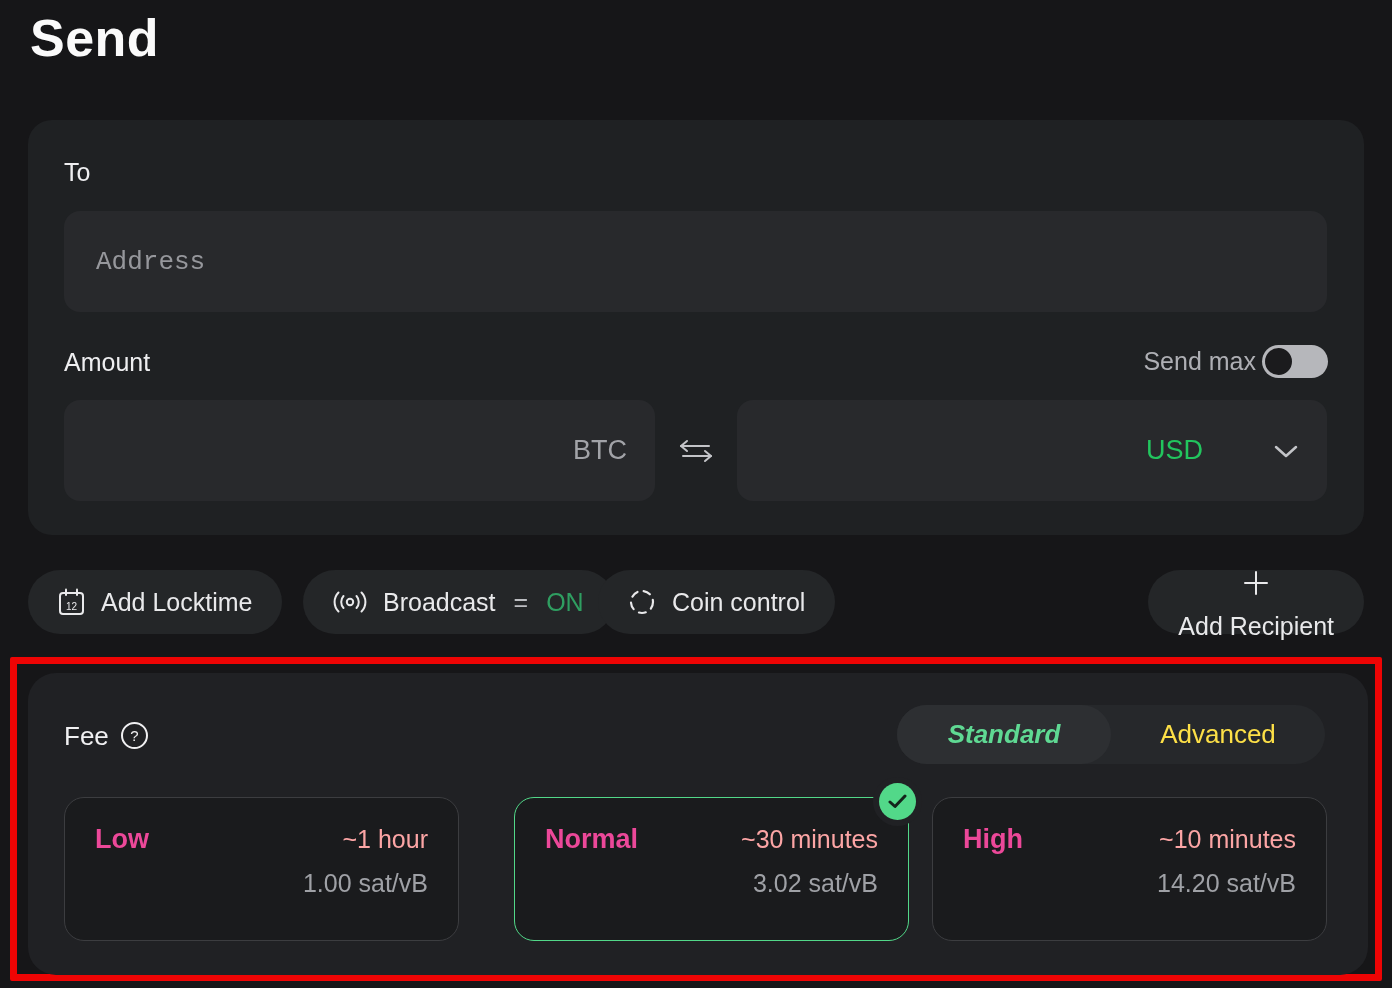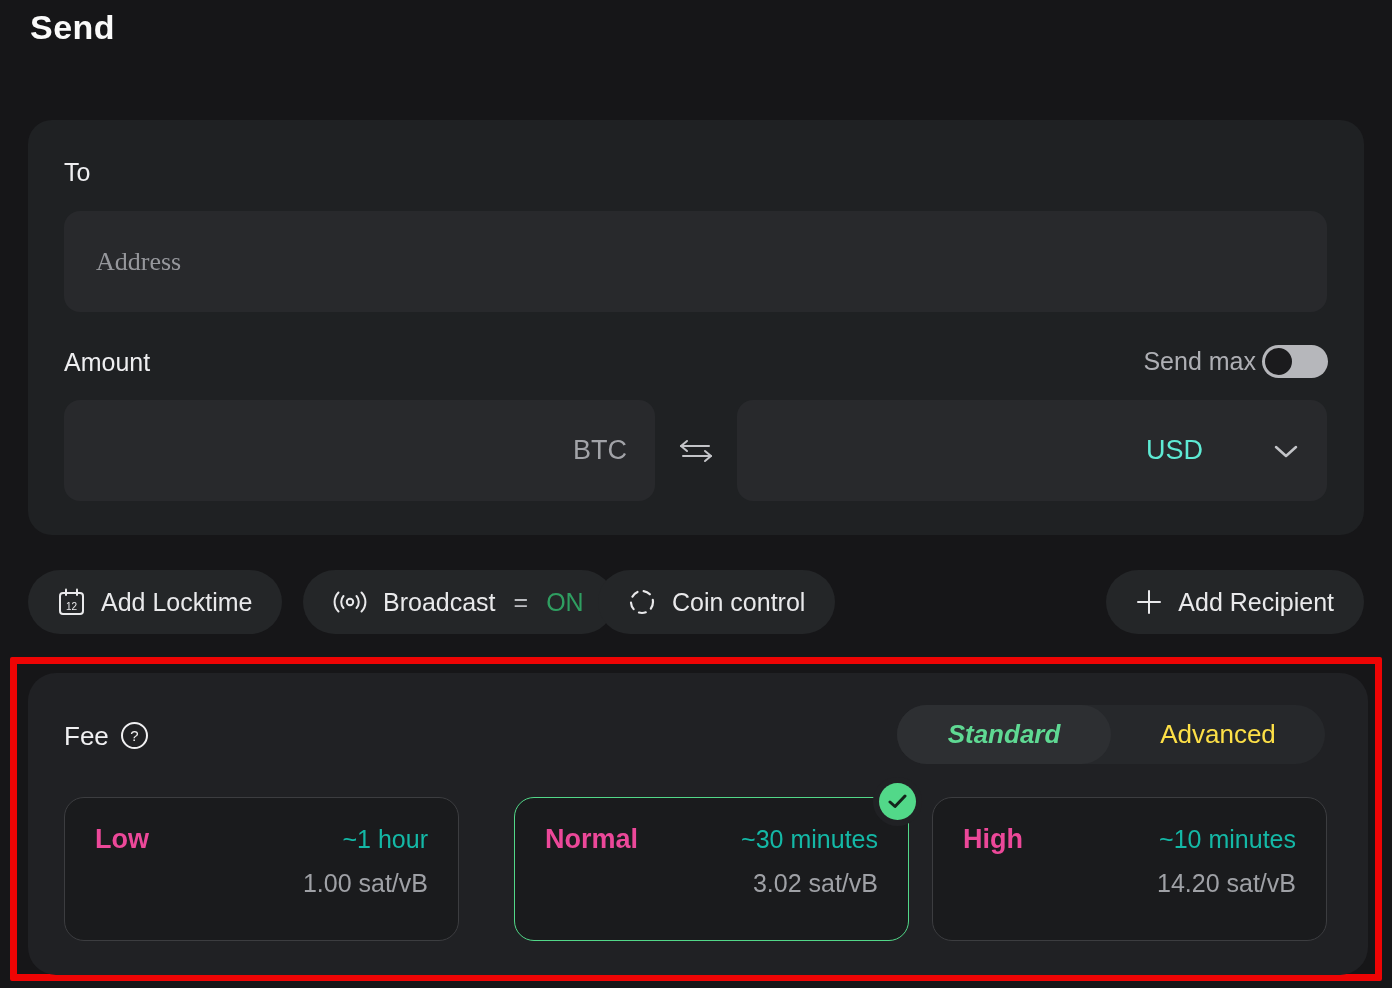--- a/index.html
+++ b/index.html
@@ -6,40 +6,40 @@
   html, body { width: 1392px; height: 988px; }
   body {
     background: #161618;
     font-family: "Liberation Sans", sans-serif;
     color: #f2f2f2;
     position: relative;
     overflow: hidden;
   }
   .page-title {
     position: absolute; left: 30px; top: 8px;
-    font-size: 34px; font-weight: 600; letter-spacing: 0.5px; color: #fafafa;
+    font-size: 52px; font-weight: 600; letter-spacing: 0.5px; color: #fafafa;
   }
   
   .send-card {
     position: absolute; left: 28px; top: 120px;
     width: 1336px; height: 415px;
     background: #1f2123; border-radius: 24px;
   }
   .field-label {
     position: absolute; left: 36px;
     font-size: 25px; font-weight: 400; color: #eeeef0;
   }
   .to-label { top: 38px; }
   .amount-label { top: 228px; }
   .address-input {
     position: absolute; left: 36px; top: 91px;
     width: 1263px; height: 101px;
     background: #28292c; border: none; border-radius: 16px;
     padding: 0 32px; font-size: 26px; color: #e8e8ea;
-    font-family: Liberation Serif, serif;
+    font-family: Liberation Mono, monospace;
   }
   .address-input::placeholder { color: #96979c; }
   .sendmax-wrap {
     position: absolute; right: 36px; top: 225px;
     display: flex; align-items: center; gap: 6px;
   }
   .sendmax-label { font-size: 25px; color: #aeafb4; }
   .toggle {
     width: 66px; height: 33px; border-radius: 17px;
     background: #b6b7bb; position: relative; cursor: pointer;
@@ -70,21 +70,21 @@
     position: absolute; top: 0; height: 64px;
     background: #242628; border-radius: 32px;
     display: flex; align-items: center; gap: 16px;
     padding: 0 30px; font-size: 25px; color: #e9e9eb;
     cursor: pointer; white-space: nowrap;
   }
   .pill .picon { display: flex; align-items: flex-start; }
   .pill-locktime { left: 0; }
   .pill-broadcast { left: 275px; }
   .pill-coincontrol { left: 570px; }
-  .pill-addrecipient { right: 0; }
+  .pill-addrecipient { right: 0; flex-direction: column; }
   .eq { color: #bcbdc1; margin: 0 2px; }
   .on-green { color: #2f9e61; font-weight: 500; }
   
   .red-box {
     position: absolute; left: 10px; top: 657px;
     width: 1372px; height: 324px;
     border: 7px solid #ee0404; border-radius: 2px;
   }
   .fee-card {
     position: absolute; left: 28px; top: 673px;
@@ -115,21 +115,21 @@
   .fee-option {
     flex: 1; height: 144px; border-radius: 20px;
     background: #1a1b1d; border: 1px solid #3c3d40;
     padding: 26px 30px; position: relative; cursor: pointer;
   }
   .fee-option.selected { border: 1.5px solid #52d889; margin-left: 32px; }
   .fee-row1 {
     display: flex; justify-content: space-between; align-items: baseline;
   }
   .fee-name { font-size: 27px; font-weight: 700; color: #ec4899; }
-  .fee-time { font-size: 25px; color: #14b8a6; }
+  .fee-time { font-size: 25px; color: #fca5a5; }
   .fee-rate { text-align: right; margin-top: 14px; font-size: 25px; color: #9fa1a6; }
   .check-badge {
     position: absolute; top: -15px; right: -8px;
     width: 37px; height: 37px; border-radius: 50%;
     background: #52d889; box-shadow: 0 0 0 6px #202124;
     display: flex; align-items: center; justify-content: center;
   }
   svg { display: block; }
 </style>
 </head>
@@ -157,21 +157,21 @@
       <span>
         <svg width="34" height="26" viewBox="0 0 34 26" fill="none" stroke="#c3c4c8" stroke-width="2" stroke-linecap="round" stroke-linejoin="round">
           <path d="M8 3 L2 8 L8 13"></path>
             <path d="M2 8 L30 8"></path>
           <path d="M26 13 L32 18 L26 23"></path>
             <path d="M32 18 L4 18"></path>
         </svg>
       </span>
     </div>
     <div class="amount-input usd">
-      <span class="unit" style="color:#5eead4">USD</span>
+      <span class="unit" style="color:#22c55e">USD</span>
       <span class="chevron">
         <svg width="26" height="16" viewBox="0 0 26 16" fill="none" stroke="#c3c4c8" stroke-width="2.5" stroke-linecap="round" stroke-linejoin="round">
           <path d="M3 4 L13 13 L23 4"></path>
         </svg>
       </span>
     </div>
   </div>
 </div>
 
 <div class="pill-row">

